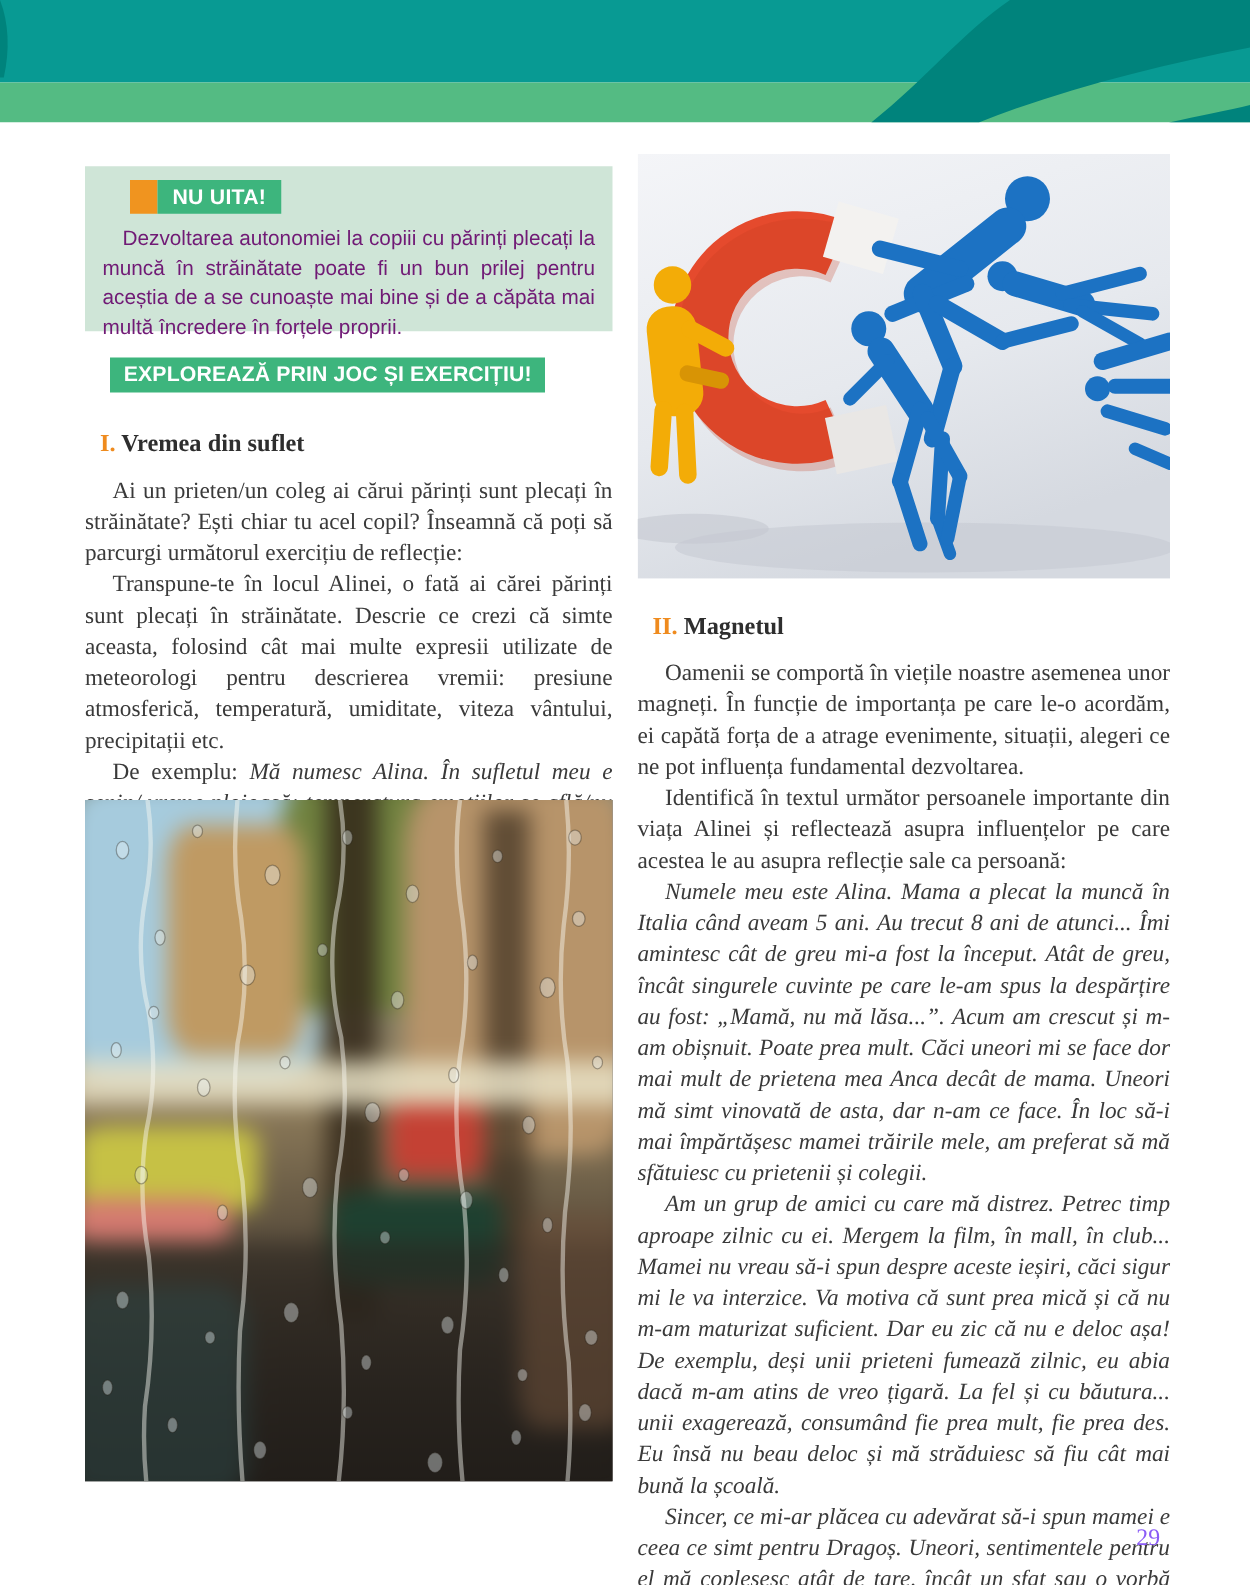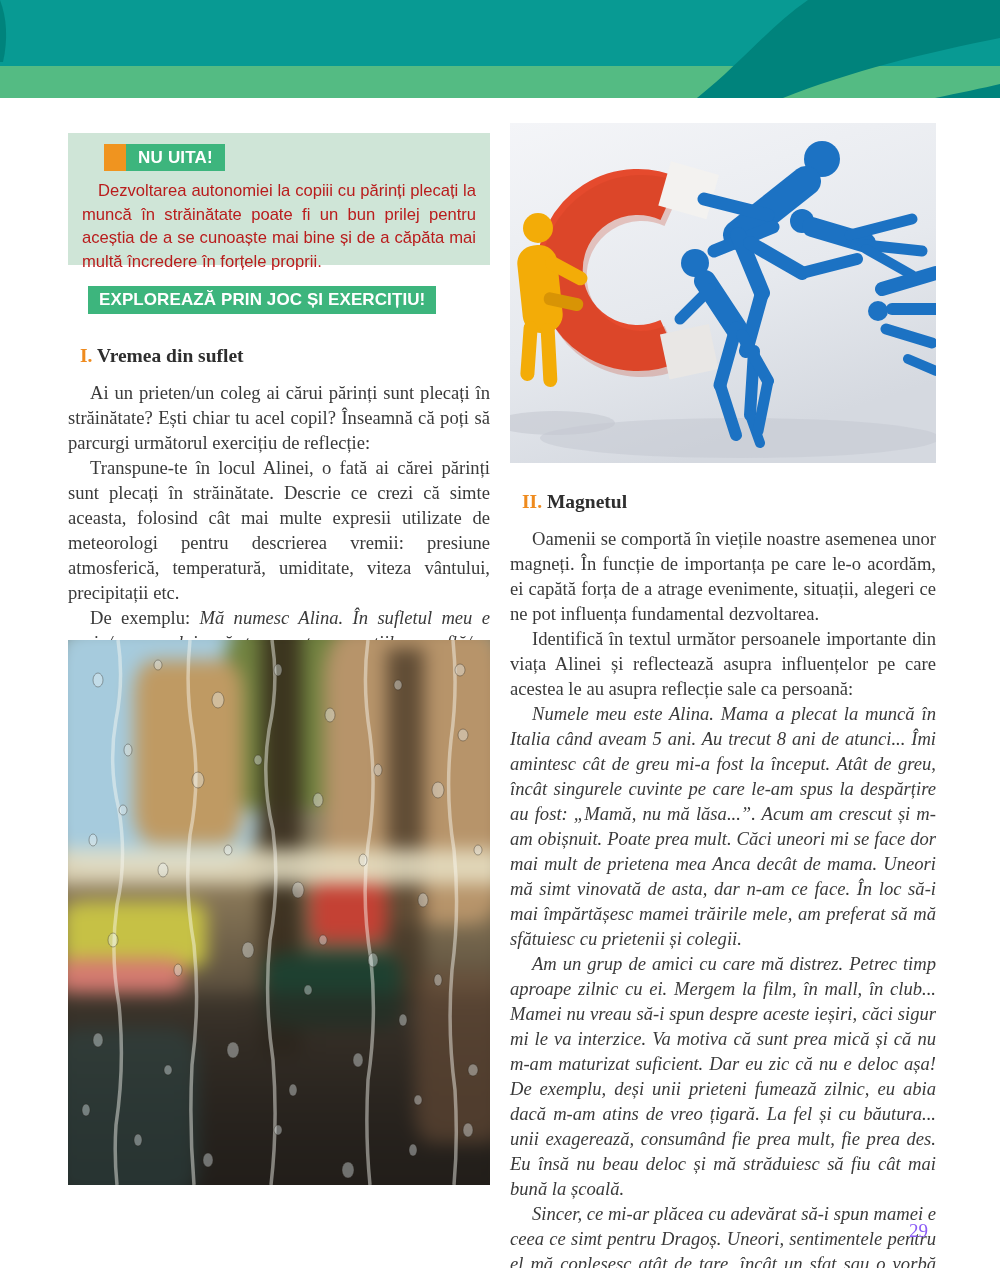--- a/index.html
+++ b/index.html
@@ -7,21 +7,21 @@
         font-family:"Liberation Serif","DejaVu Serif",serif;color:#3a3a3a;margin:0 auto;}
   .hdr{position:absolute;top:0;left:0;width:1000px;height:98px;}
   
   .note-box{position:absolute;left:68px;top:133px;width:422px;height:132px;background:#cfe5d7;}
   .note-label{position:absolute;left:14px;top:11px;display:inline-flex;align-items:stretch;margin-left:22px;}
   .tab-orange{width:22px;background:#f0941f;}
   .label-green{background:#3db57d;color:#fff;font-family:"Liberation Sans","DejaVu Sans",sans-serif;
         font-weight:bold;font-size:17px;line-height:27px;padding:0 12px;letter-spacing:.2px;}
   .note-text{position:absolute;left:14px;right:14px;top:46px;
         font-family:"Liberation Sans","DejaVu Sans",sans-serif;font-size:16.6px;line-height:23.5px;
-        color:#b91c1c;text-align:justify;text-indent:16px;}
+        color:#701a75;text-align:justify;text-indent:16px;}
   
   .banner{position:absolute;left:68px;top:286px;display:inline-flex;align-items:center;height:28px;}
   .banner .bar{background:#3db57d;color:#fff;font-family:"Liberation Sans","DejaVu Sans",sans-serif;
         font-weight:bold;font-size:17px;line-height:28px;padding:0 11px;letter-spacing:.1px;}
   .banner .tab-orange{width:20px;}
   
   .col{position:absolute;font-size:18.6px;line-height:25px;text-align:justify;}
   .col-left{left:68px;top:331px;width:422px;}
   .col-right{left:510px;top:477px;width:426px;}
   h3.sec{margin:12px;font-size:19.5px;line-height:25px;font-weight:bold;color:#2e2e2e;text-align:left;}

